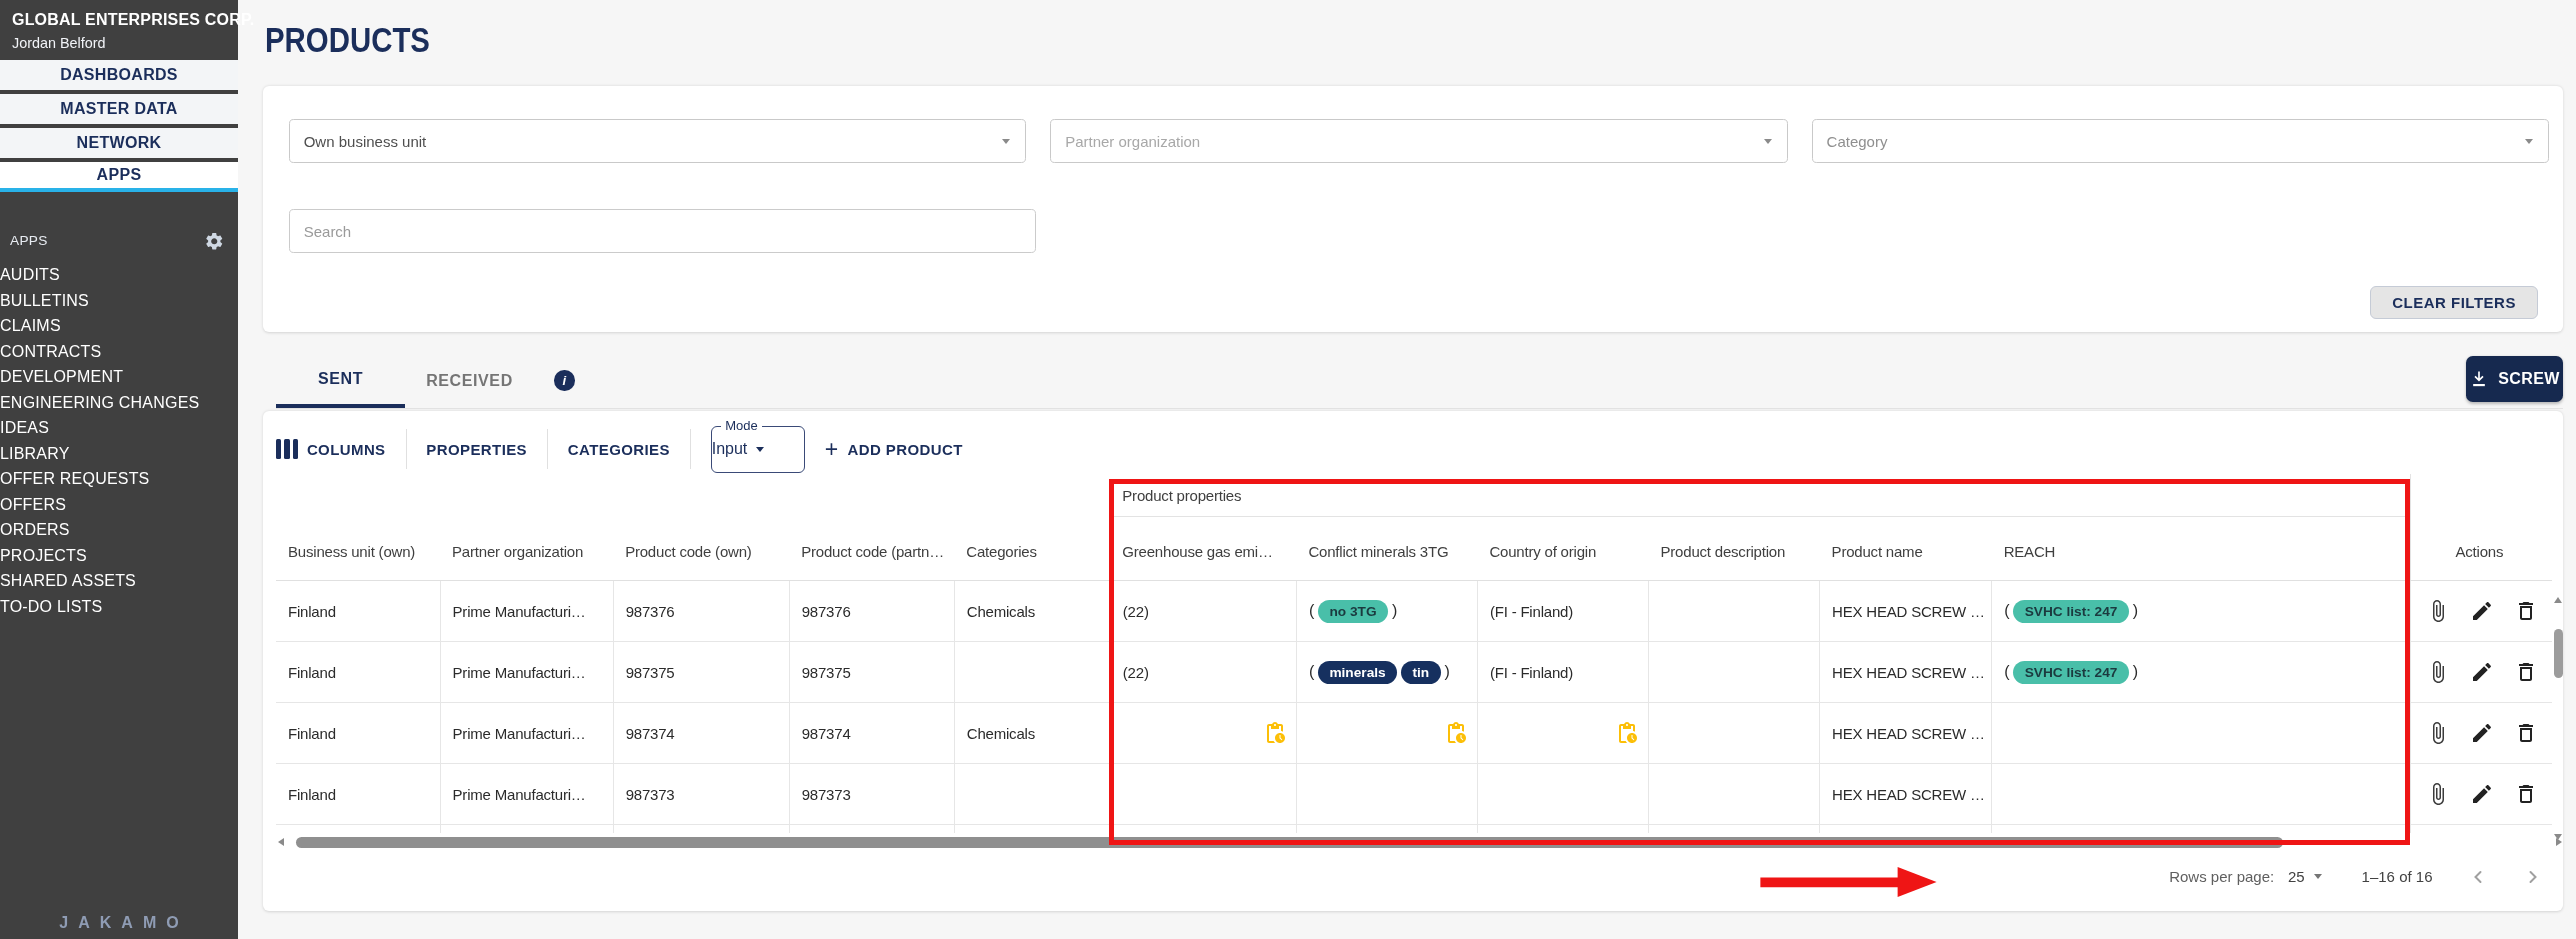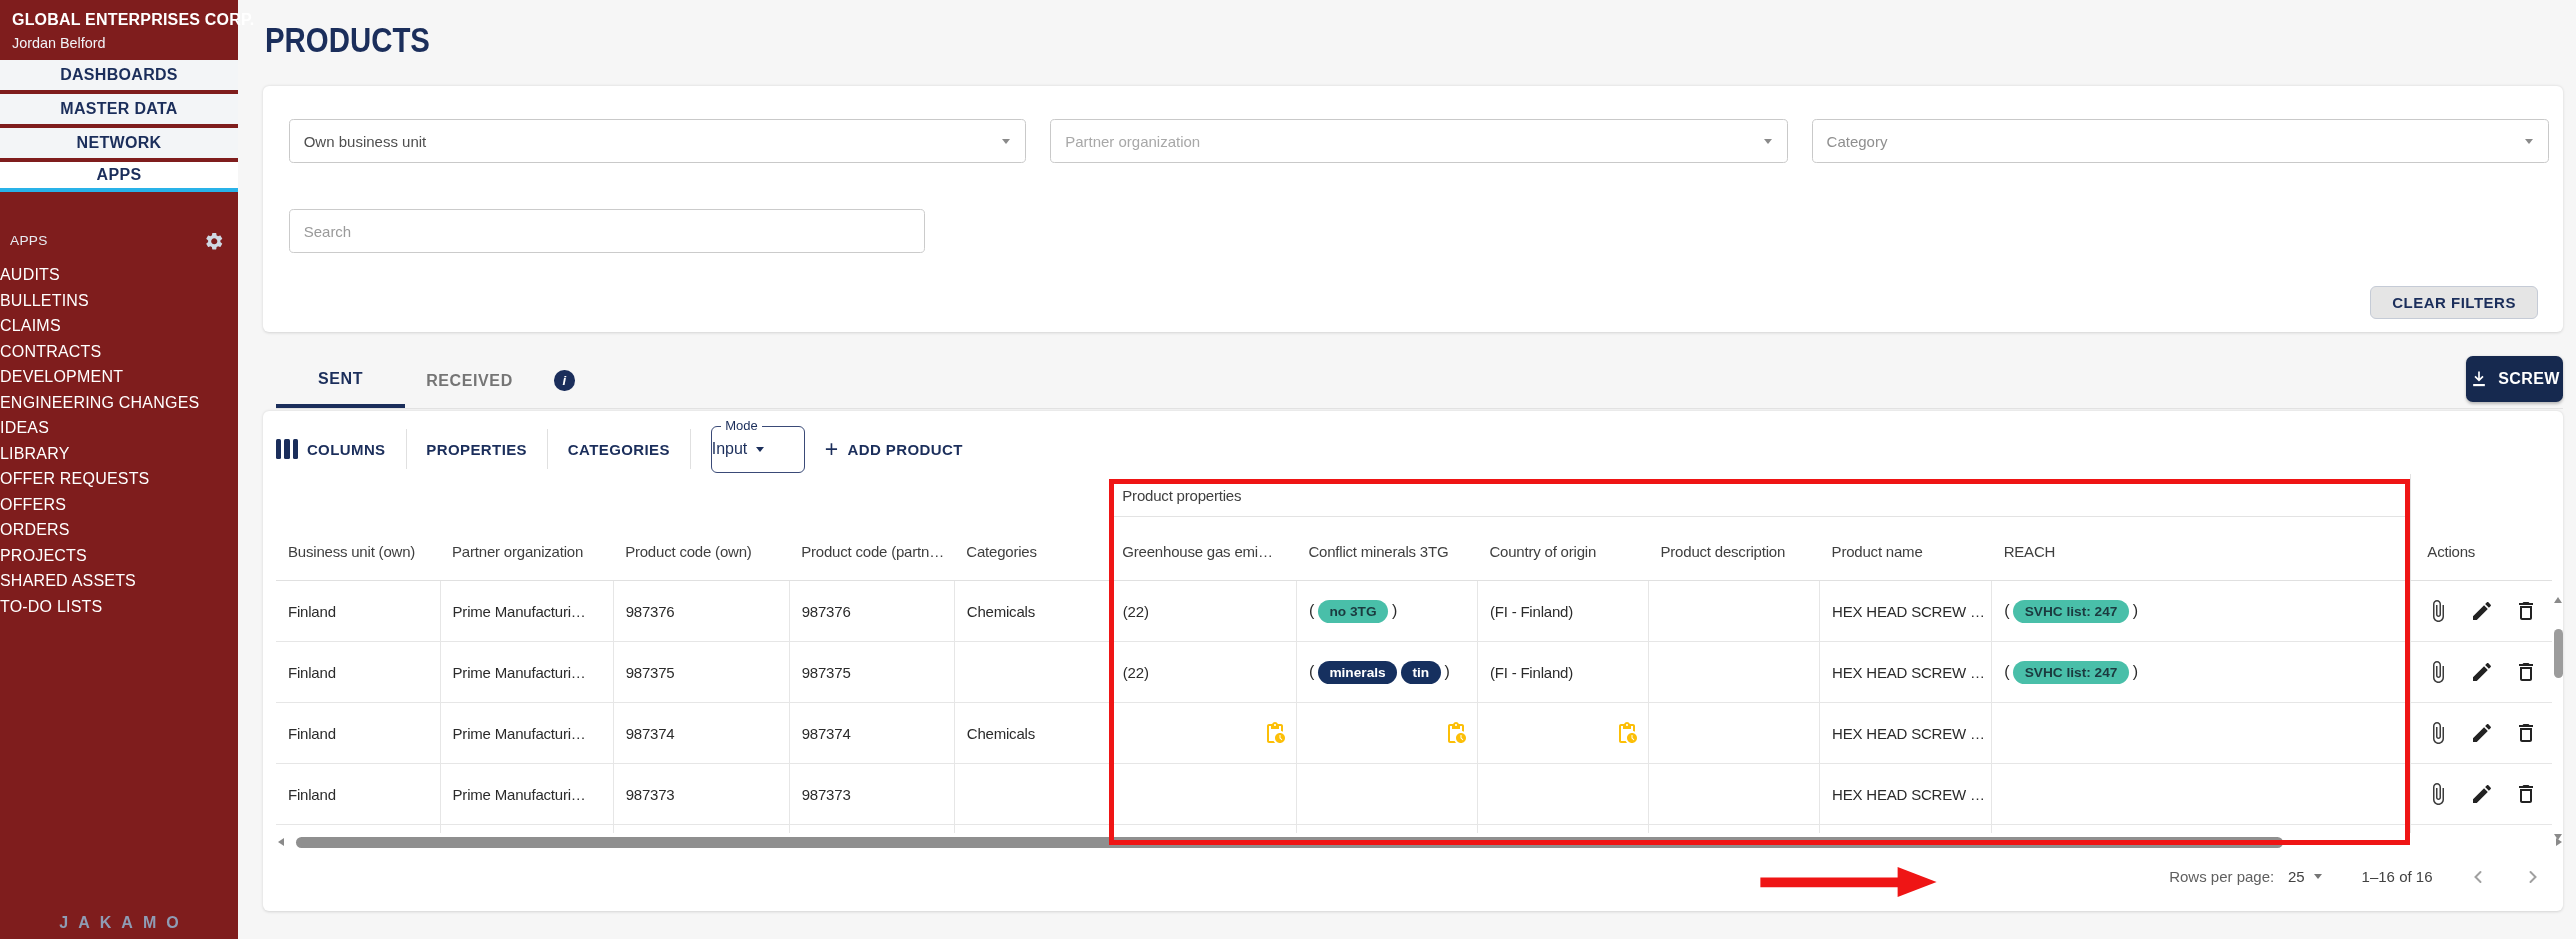--- a/index.html
+++ b/index.html
@@ -1,21 +1,21 @@
 <!DOCTYPE html>
 <html style="font-size:12px"><head>
 <meta charset="utf-8">
 <style>
   * { box-sizing: border-box; margin: 0; padding: 0; }
   html,body { width:2576px; height:940px; overflow:hidden; background:#f6f6f6;
     font-family:"Liberation Sans","DejaVu Sans",sans-serif; }
   .app { width:2576px; height:940px; display:flex; }
 
   
-  .sidebar { width:238px; min-width:238px; height:100%; background:#7f1d1d; position:relative; color:#fff; }
+  .sidebar { width:238px; min-width:238px; height:100%; background:#404040; position:relative; color:#fff; }
   .sb-head { padding:10.6px 12px 9px 12px; }
   .sb-org-row { display:flex; justify-content:space-between; align-items:center; }
   .sb-org { font-size:16px; font-weight:700; letter-spacing:0.2px; white-space:nowrap; }
   .hamburger { width:20px; height:13.7px; display:flex; flex-direction:column; justify-content:space-between; cursor:pointer; }
   .hamburger i { display:block; height:2.3px; background:#fff; border-radius:1.5px; }
   .sb-user { margin-top:6.8px; font-size:14.4px; font-weight:400; color:#f2f4f8; }
   .primary-nav { display:flex; flex-direction:column; }
   .nav-btn { height:30px; margin-bottom:3.8px; background:#f3f5f7; color:#1b2e5b; font-size:16px; font-weight:600;
     display:flex; align-items:center; justify-content:center; letter-spacing:0.3px; cursor:pointer; }
   .nav-btn.active { background:#ffffff; font-weight:700; border-bottom:4.6px solid #29b2e8; }
@@ -36,21 +36,21 @@
   
   .filter-card { margin-top:26px; height:246px; padding:33px 13.7px 12px 26px; }
   .filter-row { display:flex; gap:24px;justify-content:center; }
   .select { position:relative; height:44px; border:1.1px solid #c9c9c9; border-radius:4.6px; background:#fff;
     display:flex; align-items:center; padding:0 35px 0 13.7px; flex:1; cursor:pointer; }
   .sel-val { font-size:15px; white-space:nowrap; }
   .sel-dark { color:#4f4f4f; } .sel-light { color:#a8a8a8; } .sel-mid { color:#8f8f8f; }
   .caret { position:absolute; right:15px; top:50%; margin-top:-2.3px; width:0; height:0;
     border-left:4.6px solid transparent; border-right:4.6px solid transparent; border-top:5.3px solid #8a8a8a; }
   .search-row { margin-top:46px; }
-  .search-input { width:636px; height:44px; border:1.1px solid #cbcbcb; border-radius:4.6px; padding:0 13.7px;
+  .search-input { width:747px; height:44px; border:1.1px solid #cbcbcb; border-radius:4.6px; padding:0 13.7px;
     font-size:15px; color:#4f4f4f; outline:none; font-family:inherit; }
   .search-input::placeholder { color:#9a9a9a; opacity:1; }
   .clear-row { margin-top:33px; display:flex; justify-content:flex-end; padding-right:11.4px; }
   .clear-btn { height:33px; padding:0 21px; background:#e5e5e5; border:1.1px solid #c5cbd6; border-radius:6px;
     color:#1b2e5b; font-size:15px; font-weight:600; letter-spacing:0.5px; cursor:pointer; font-family:inherit; }
 
   
   .tabs-row { position:relative; margin-top:21px; margin-left:13px; width:2287px; height:56px;
     display:flex; align-items:stretch; border-bottom:0.8px solid #e3e3e3; }
   .tab { width:129px; display:flex; align-items:center; justify-content:center; font-size:16px; font-weight:600;
@@ -78,21 +78,21 @@
   .caret-navy { width:0; height:0; border-left:4.6px solid transparent; border-right:4.6px solid transparent; border-top:5.3px solid #1b2e5b; }
   .plus { font-size:23px; font-weight:400; line-height:15px; }
 
   
   .table-clip { margin-left:13px; height:359px; overflow:hidden; }
   table { border-collapse:collapse; table-layout:fixed; width:2276px; }
   th { font-weight:400; color:#3f3f3f; font-size:15px; text-align:left; letter-spacing:-0.2px; white-space:nowrap; overflow:hidden; }
   th.grp { height:43px; vertical-align:middle; padding-left:12px; border-bottom:0.8px solid #e3e3e3; }
   thead tr.cols th { height:64px; vertical-align:bottom; padding:0 4.6px 20px 12px; border-bottom:0.8px solid #e0e0e0; }
   th.tall { vertical-align:bottom; padding:0 4.6px 20px 12px; border-bottom:0.8px solid #e0e0e0; }
-  th.actions-h { padding-left:16px; border-left:0.8px solid #e3e3e3; }
+  th.actions-h { text-align:center; padding-left:0; border-left:0.8px solid #e3e3e3; }
   tbody td { height:61px; border-bottom:0.8px solid #e6e6e6; border-right:0.8px solid #e6e6e6; padding-left:12px;
     font-size:15px; color:#2b2b2b; letter-spacing:-0.2px; white-space:nowrap; overflow:hidden; vertical-align:middle; }
   tbody td:last-child { border-right:none; }
   tbody tr.partial td { height:61px; }
   td.pend { text-align:right; padding-right:9px; }
   .pend-icon { width:24px; height:24px; vertical-align:middle; }
   .badge { display:inline-block; padding:3.8px 11.4px; border-radius:759px; font-size:13.7px; font-weight:600; letter-spacing:0; }
   .badge.teal { background:#49bfa9; color:#1b3a3f; }
   .badge.navy { background:#16305f; color:#ffffff; }
   .paren { color:#2b2b2b; font-size:16px; }

